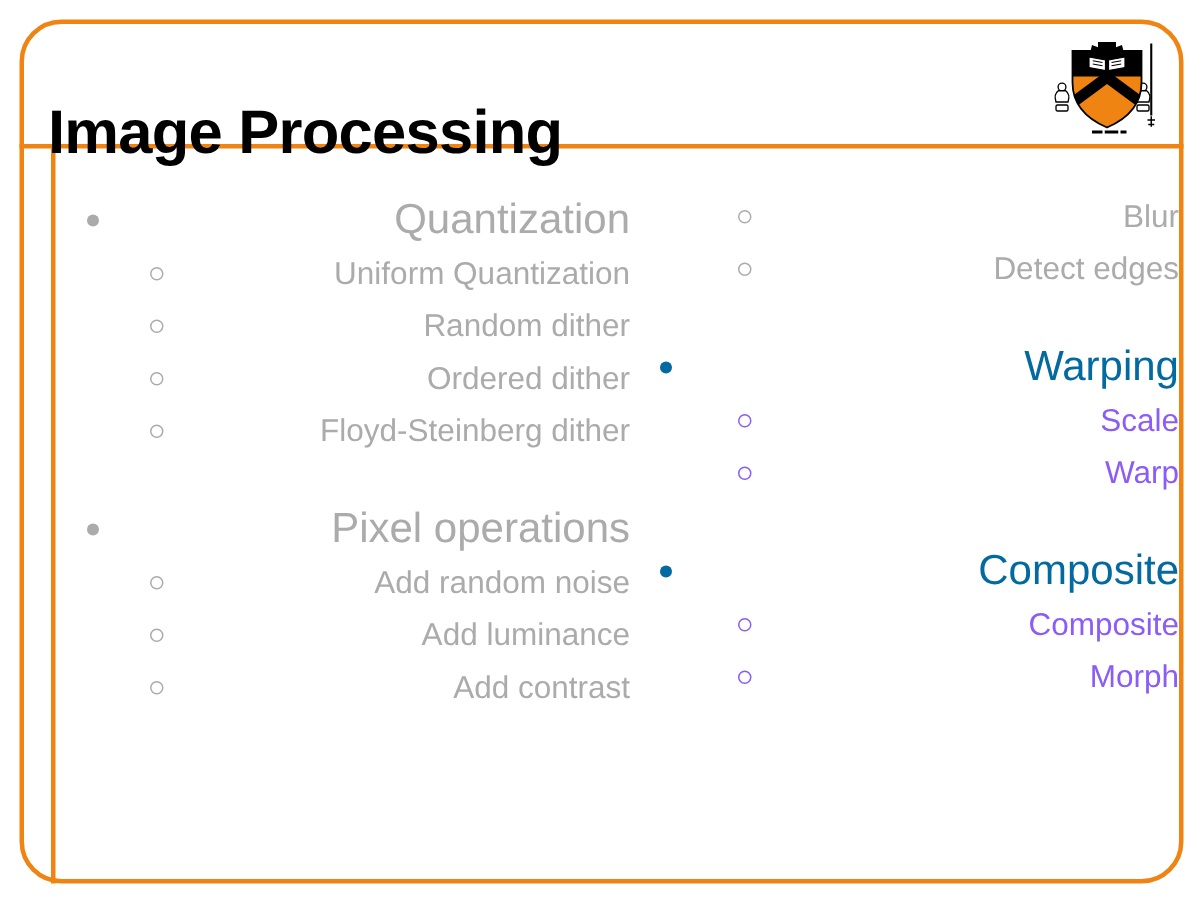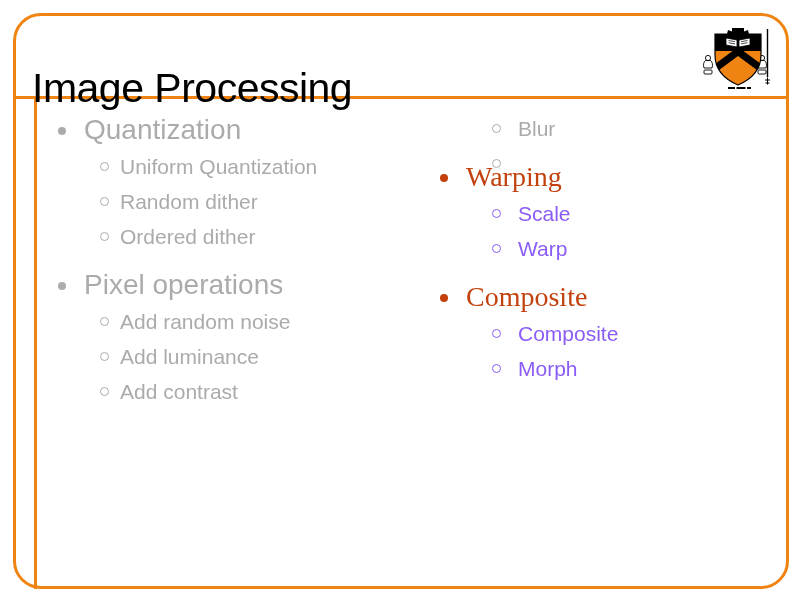--- a/index.html
+++ b/index.html
@@ -16,44 +16,44 @@
   
   .title-divider{
     position:absolute;left:13px;right:11px;top:96px;height:3px;background:#EF8412;
   }
   
   .left-rail{
     position:absolute;left:34px;top:98px;bottom:11px;width:3px;background:#EF8412;
   }
   .slide-title{
     position:absolute;left:32px;top:38px;
-    font-size:41px;font-weight:normal;color:#000;letter-spacing:-0.5px;white-space:nowrap;
+    font-size:41px;font-weight:bold;color:#000;letter-spacing:-0.5px;white-space:nowrap;
   }
   .crest{position:absolute;left:701px;top:27px;}
 
   .col{position:absolute;top:99px;}
   .col-left{left:48px;width:372px;}
   .col-right{left:430px;width:356px;}
-  .section{margin-top:12px;}
+  .section{margin-top:28px;text-align:right;}
 
   .l1{position:relative;padding-left:36px;font-size:28px;line-height:38px;white-space:nowrap;}
   .l1 .dot{
     position:absolute;left:10px;top:16px;width:8px;height:8px;border-radius:50%;
     background:currentColor;
   }
   .l2{position:relative;padding-left:72px;font-size:21px;line-height:35px;white-space:nowrap;}
   .l2 .ring{
     position:absolute;left:52px;top:13px;width:9px;height:9px;border-radius:50%;
     border:1.5px solid currentColor;box-sizing:border-box;
   }
   .col-right .l2{padding-left:88px;}
   .col-right .l2 .ring{left:62px;}
 
   .dimmed{color:#ABABAB;}
-  .active{color:#c2410c;font-family:Liberation Serif, serif;}
+  .active{color:#0369a1;}
   .link{color:#8b5cf6;}
 </style>
 </head>
 <body>
 
 <div class="frame"></div>
 <div class="title-divider"></div>
 <div class="left-rail"></div>
 
 <h1 class="slide-title">Image Processing</h1>
@@ -114,20 +114,24 @@
       <span>Uniform Quantization</span>
     </div>
     <div class="l2 dimmed">
       <span class="ring"></span>
       <span>Random dither</span>
     </div>
     <div class="l2 dimmed">
       <span class="ring"></span>
       <span>Ordered dither</span>
     </div>
+    <div class="l2 dimmed">
+      <span class="ring"></span>
+      <span>Floyd-Steinberg dither</span>
+    </div>
   </div>
 
   <div class="section">
     <div class="l1 dimmed">
       <span class="dot"></span>
       <span>Pixel operations</span>
     </div>
     <div class="l2 dimmed">
       <span class="ring"></span>
       <span>Add random noise</span>
@@ -144,20 +148,21 @@
 </div>
 
 <div class="col col-right">
   <div class="section">
     <div class="l2 dimmed">
       <span class="ring"></span>
       <span>Blur</span>
     </div>
     <div class="l2 dimmed">
       <span class="ring"></span>
+      <span>Detect edges</span>
     </div>
   </div>
 
   <div class="section">
     <div class="l1 active">
       <span class="dot"></span>
       <span>Warping</span>
     </div>
     <div class="l2 link">
       <span class="ring"></span>

